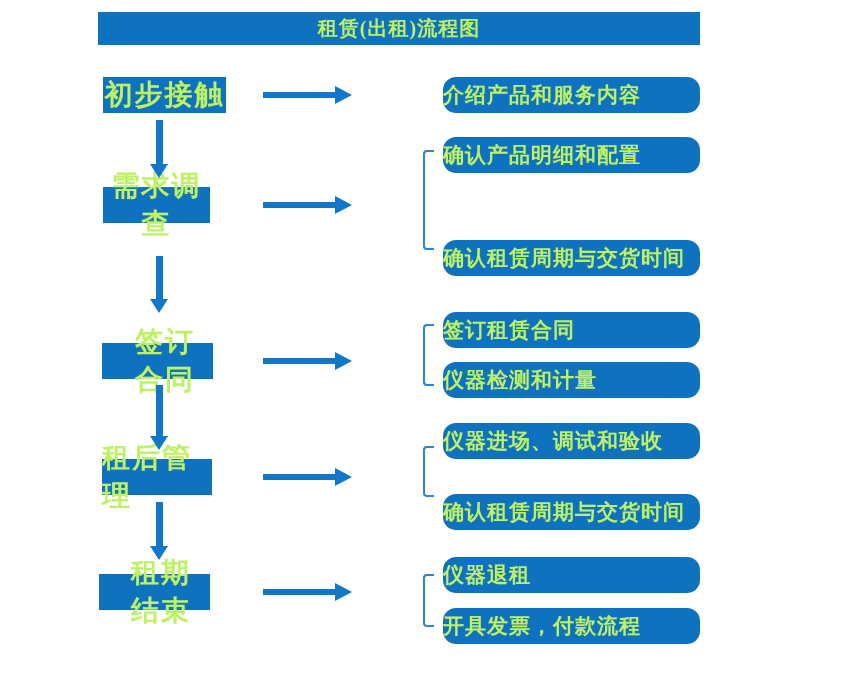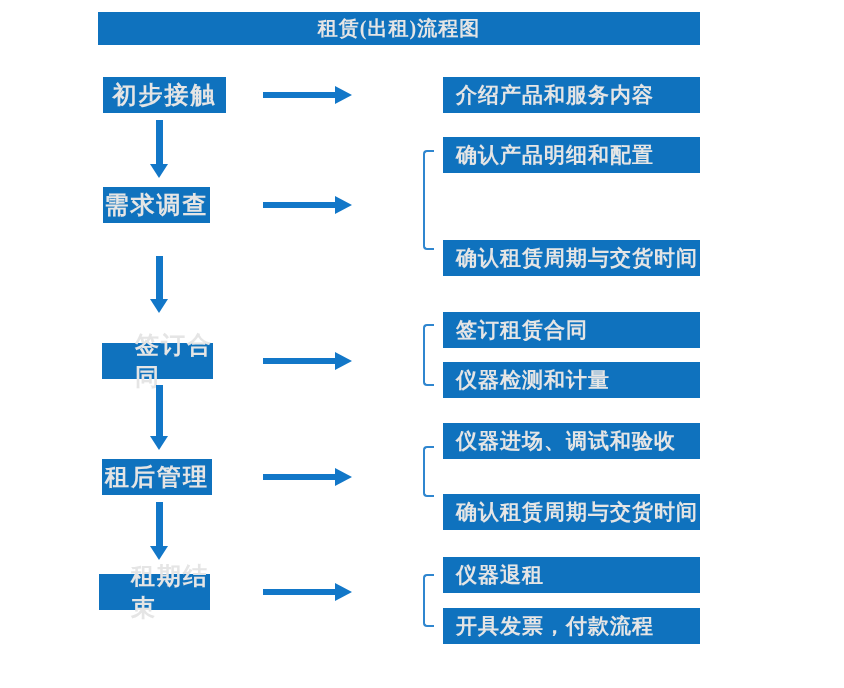--- a/index.html
+++ b/index.html
@@ -6,43 +6,43 @@
   .canvas{
     position:relative;
     width:844px;height:688px;
     background:#ffffff;
     font-family:"Liberation Serif","DejaVu Serif",serif;
     overflow:hidden;
   }
   .bluebox{
     position:absolute;
     background:#0F72BE;
-    color:#e5e5e5;
+    color:#bef264;
     font-weight:bold;
     display:flex;
     align-items:center;
     box-sizing:border-box;
   }
   .titlebar{
     left:98px;top:12px;width:602px;height:33px;
     justify-content:center;
     font-size:20px;
     letter-spacing:1px;
   }
   .stepbox{
     justify-content:center;
-    font-size:24px;
+    font-size:28px;
     letter-spacing:2px;
   }
   .detailbox{
     left:443px;width:257px;height:36px;
     justify-content:flex-start;
-    padding-left:13px;
     font-size:21px;
     letter-spacing:1px;
+    border-radius:13px;
   }
   
   .harrow{position:absolute;width:90px;height:18px;}
   .harrow .shaft{position:absolute;left:0;top:6px;width:72px;height:6px;background:#1277C8;}
   .harrow .head{
     position:absolute;left:72px;top:0;width:0;height:0;
     border-left:17px solid #1277C8;
     border-top:9px solid transparent;
     border-bottom:9px solid transparent;
   }

